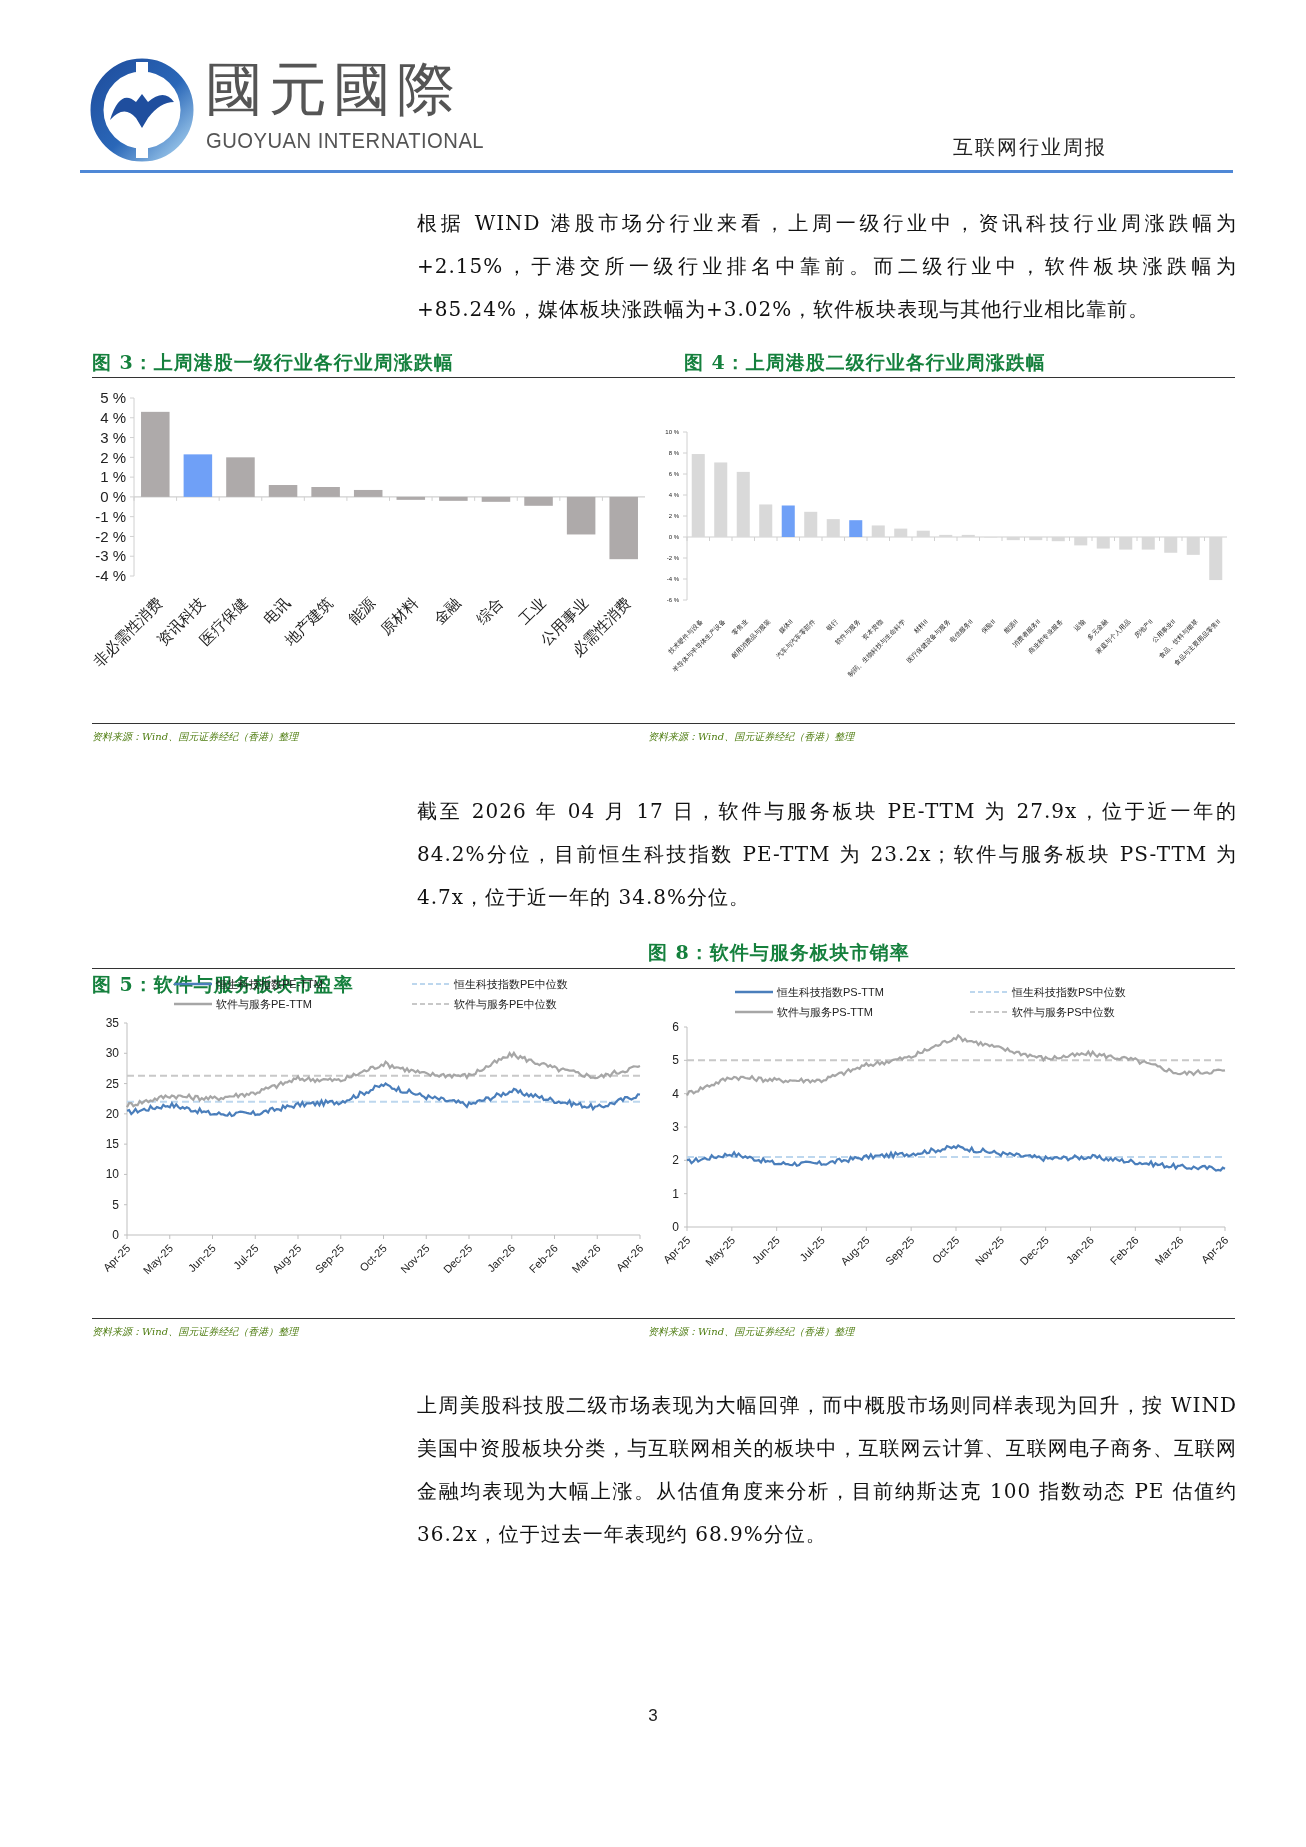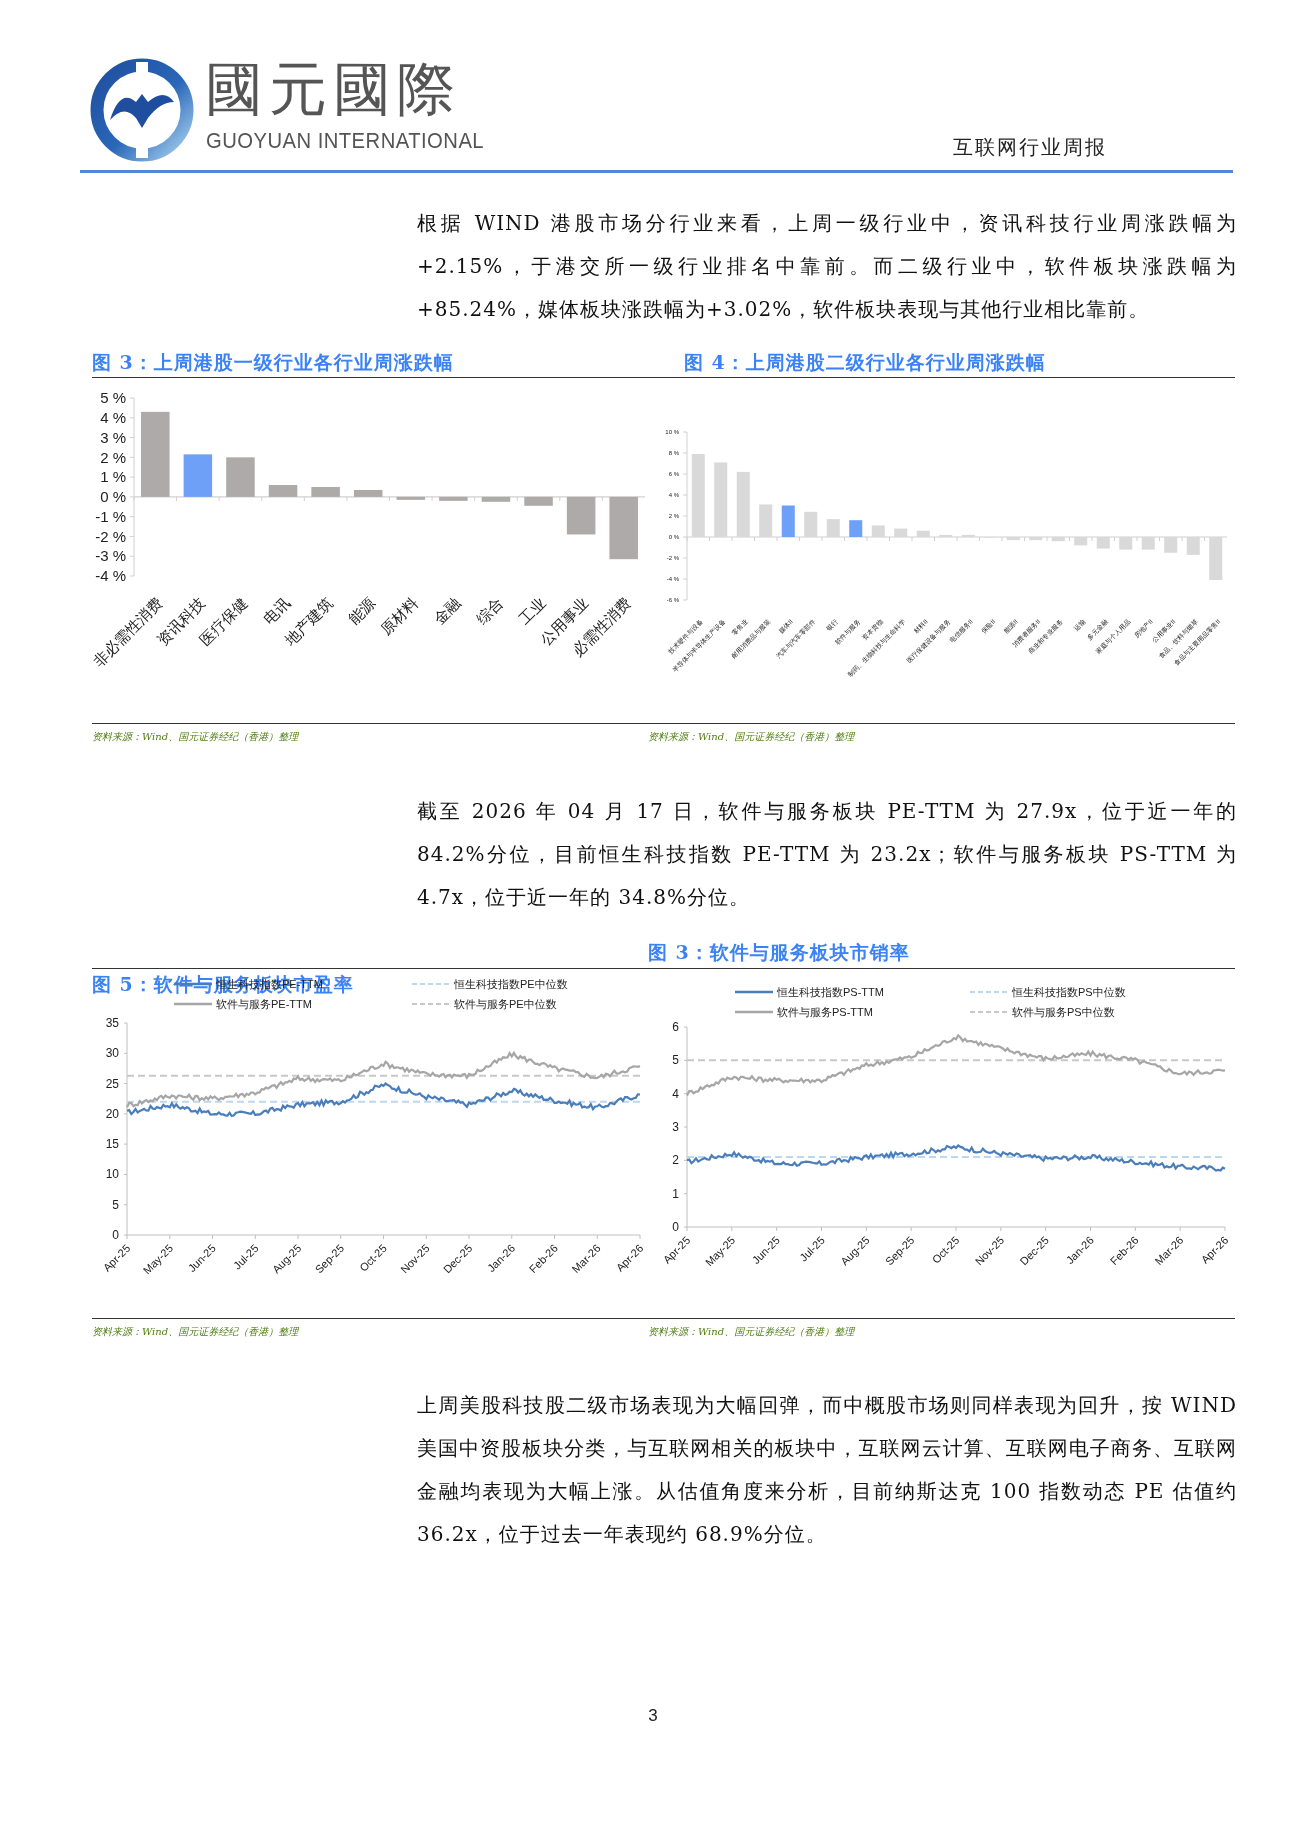--- a/index.html
+++ b/index.html
@@ -11,21 +11,21 @@
   .brand-cn { position: absolute; left: 205px; top: 60px; font-family: "DejaVu Sans", sans-serif; font-size: 58px; color: #555; letter-spacing: 6px; line-height: 1; }
   .brand-en { position: absolute; left: 206px; top: 128px; font-family: "Liberation Sans", sans-serif; font-size: 22px; color: #555; letter-spacing: 0.5px; transform: scaleX(0.92); transform-origin: left; }
   .report-title { position: absolute; right: 75px; top: 134px; font-family: "DejaVu Serif", serif; font-size: 20px; color: #222; letter-spacing: 2px; }
   .header-rule { position: absolute; left: 80px; top: 170px; width: 1153px; height: 3px; background: #4f88d6; }
 
   .para { position: absolute; left: 417px; width: 820px; font-family: "DejaVu Serif", serif; font-size: 20px; line-height: 43px; color: #111; text-align: justify; letter-spacing: 1px; }
   .p1 { top: 202px; }
   .p2 { top: 790px; }
   .p3 { top: 1384px; }
 
-  .fig-title { position: absolute; font-family: "DejaVu Serif", serif; font-weight: bold; font-size: 19px; color: #3b82f6; letter-spacing: 1px; }
+  .fig-title { position: absolute; font-family: "DejaVu Serif", serif; font-weight: bold; font-size: 19px; color: #15803d; letter-spacing: 1px; }
   .fig-rule { position: absolute; height: 1px; background: #333; }
   .source { position: absolute; font-family: "DejaVu Serif", serif; font-style: italic; font-size: 10px; color: #4d7c0f; }
 
   svg text { font-family: "Liberation Sans", sans-serif; }
   .page-num { position: absolute; left: 0; width: 1306px; top: 1706px; text-align: center; font-family: "Liberation Sans", sans-serif; font-size: 17px; color: #222; }
 </style>
 </head>
 <body>
 
 <div class="header">
@@ -272,21 +272,21 @@
     <line x1="548" y1="263" x2="548" y2="267" stroke="#bfbfbf"></line>
     <text x="552" y="277" text-anchor="end" font-size="11" fill="#222" transform="rotate(-45 552 277)" font-family="DejaVu Serif, serif">Apr-26</text>
     <polyline points="35.0,129.7 548.0,129.7" fill="none" stroke="#bdd7ee" stroke-width="2" stroke-dasharray="7,4"></polyline>
     <polyline points="35.0,103.7 548.0,103.7" fill="none" stroke="#c8c8c8" stroke-width="2" stroke-dasharray="7,4"></polyline>
     <polyline points="35.0,138.7 37.1,138.1 39.3,142.0 41.4,140.0 43.5,137.0 45.7,140.5 47.8,138.9 50.0,137.9 52.1,136.9 54.2,138.5 56.4,138.6 58.5,134.1 60.6,136.5 62.8,137.1 64.9,135.1 67.1,135.9 69.2,136.4 71.3,132.8 73.5,134.6 75.6,134.2 77.8,135.2 79.9,131.3 82.0,135.3 84.2,132.4 86.3,135.0 88.4,136.6 90.6,135.2 92.7,136.7 94.8,135.3 97.0,136.3 99.1,139.4 101.3,139.4 103.4,138.7 105.5,141.0 107.7,136.6 109.8,140.3 112.0,139.4 114.1,140.0 116.2,138.9 118.4,142.5 120.5,142.4 122.6,142.1 124.8,142.4 126.9,140.4 129.1,142.4 131.2,142.4 133.3,143.3 135.5,143.5 137.6,140.9 139.7,144.0 141.9,143.3 144.0,140.8 146.2,140.3 148.3,139.7 150.4,139.9 152.6,140.3 154.7,140.9 156.8,141.4 159.0,141.8 161.1,139.4 163.3,143.0 165.4,142.4 167.5,142.7 169.7,141.3 171.8,139.3 173.9,138.6 176.1,140.6 178.2,136.6 180.3,135.9 182.5,138.7 184.6,137.1 186.8,137.4 188.9,138.7 191.0,133.7 193.2,136.0 195.3,133.4 197.4,134.4 199.6,134.5 201.7,135.8 203.9,132.0 206.0,131.0 208.1,134.1 210.3,130.1 212.4,134.3 214.6,131.4 216.7,131.3 218.8,131.3 221.0,130.1 223.1,133.2 225.2,130.0 227.4,133.2 229.5,128.6 231.6,133.3 233.8,128.4 235.9,130.7 238.1,129.1 240.2,128.9 242.3,132.3 244.5,130.3 246.6,132.4 248.8,131.1 250.9,129.2 253.0,130.5 255.2,128.2 257.3,128.0 259.4,126.8 261.6,123.4 263.7,125.9 265.9,124.9 268.0,119.8 270.1,120.9 272.3,122.8 274.4,120.3 276.5,121.0 278.7,118.2 280.8,117.7 282.9,113.8 285.1,114.3 287.2,115.0 289.4,112.7 291.5,113.9 293.6,111.5 295.8,113.1 297.9,114.1 300.1,116.6 302.2,116.8 304.3,118.8 306.5,115.3 308.6,120.0 310.7,120.7 312.9,120.7 315.0,120.7 317.1,117.6 319.3,120.4 321.4,121.8 323.6,122.7 325.7,122.5 327.8,121.3 330.0,123.8 332.1,124.9 334.3,127.1 336.4,123.5 338.5,125.1 340.7,126.3 342.8,124.7 344.9,126.2 347.1,127.7 349.2,125.5 351.4,126.3 353.5,129.1 355.6,129.1 357.8,128.5 359.9,128.4 362.0,128.2 364.2,130.4 366.3,128.6 368.4,130.8 370.6,130.2 372.7,132.5 374.9,134.8 377.0,130.6 379.1,132.0 381.3,130.9 383.4,131.5 385.5,129.0 387.7,128.1 389.8,128.8 392.0,128.4 394.1,125.5 396.2,125.6 398.4,128.3 400.5,126.0 402.6,124.8 404.8,121.5 406.9,122.5 409.1,124.3 411.2,121.0 413.3,122.9 415.5,122.0 417.6,119.7 419.8,120.0 421.9,116.9 424.0,117.7 426.2,120.5 428.3,118.3 430.4,122.1 432.6,123.6 434.7,121.7 436.9,124.3 439.0,122.2 441.1,124.9 443.3,122.4 445.4,124.4 447.5,125.9 449.7,124.2 451.8,128.0 454.0,127.6 456.1,127.8 458.2,125.8 460.4,128.0 462.5,130.9 464.6,130.9 466.8,129.6 468.9,131.1 471.0,130.7 473.2,130.6 475.3,131.8 477.5,128.6 479.6,133.9 481.7,130.8 483.9,132.6 486.0,132.5 488.1,131.1 490.3,135.5 492.4,134.4 494.6,135.6 496.7,135.2 498.8,132.3 501.0,137.2 503.1,134.5 505.3,134.3 507.4,132.7 509.5,134.5 511.7,135.2 513.8,134.2 515.9,134.1 518.1,130.9 520.2,131.4 522.4,132.1 524.5,129.4 526.6,127.4 528.8,126.4 530.9,128.7 533.0,125.1 535.2,125.2 537.3,126.5 539.5,127.5 541.6,126.2 543.7,125.9 545.9,122.3 548.0,122.5" fill="none" stroke="#4a7ebb" stroke-width="2.2" stroke-dasharray=""></polyline>
     <polyline points="35.0,135.3 37.1,131.2 39.3,131.2 41.4,134.2 43.5,132.8 45.7,133.0 47.8,129.1 50.0,131.4 52.1,129.4 54.2,128.1 56.4,130.0 58.5,128.5 60.6,129.2 62.8,126.5 64.9,128.2 67.1,125.0 69.2,123.9 71.3,126.3 73.5,123.6 75.6,125.1 77.8,125.8 79.9,123.6 82.0,124.2 84.2,126.6 86.3,123.5 88.4,123.5 90.6,124.6 92.7,125.0 94.8,125.4 97.0,122.7 99.1,125.9 101.3,127.7 103.4,123.9 105.5,124.1 107.7,128.3 109.8,126.1 112.0,127.7 114.1,125.1 116.2,127.3 118.4,124.4 120.5,126.2 122.6,124.7 124.8,126.4 126.9,128.0 129.1,126.0 131.2,127.0 133.3,124.8 135.5,124.9 137.6,124.4 139.7,124.5 141.9,124.4 144.0,121.8 146.2,125.2 148.3,122.4 150.4,122.0 152.6,124.5 154.7,121.8 156.8,122.9 159.0,120.5 161.1,120.5 163.3,122.4 165.4,120.7 167.5,120.7 169.7,117.2 171.8,117.6 173.9,115.6 176.1,116.5 178.2,115.0 180.3,113.5 182.5,113.2 184.6,115.8 186.8,112.5 188.9,110.1 191.0,112.7 193.2,110.4 195.3,110.4 197.4,108.8 199.6,110.1 201.7,106.6 203.9,107.1 206.0,104.4 208.1,107.8 210.3,106.9 212.4,108.9 214.6,107.5 216.7,105.5 218.8,108.9 221.0,107.0 223.1,109.9 225.2,107.4 227.4,109.3 229.5,108.1 231.6,107.2 233.8,107.3 235.9,107.9 238.1,106.4 240.2,109.0 242.3,107.3 244.5,107.9 246.6,107.2 248.8,109.3 250.9,108.5 253.0,108.0 255.2,103.8 257.3,105.3 259.4,105.2 261.6,101.7 263.7,103.2 265.9,102.7 268.0,100.9 270.1,99.9 272.3,98.3 274.4,99.3 276.5,98.4 278.7,95.1 280.8,94.7 282.9,96.7 285.1,96.1 287.2,95.2 289.4,92.6 291.5,93.9 293.6,89.8 295.8,91.8 297.9,95.8 300.1,93.3 302.2,96.0 304.3,95.4 306.5,95.5 308.6,96.5 310.7,95.7 312.9,99.3 315.0,96.4 317.1,99.7 319.3,97.7 321.4,98.5 323.6,100.3 325.7,98.6 327.8,100.7 330.0,100.2 332.1,100.0 334.3,101.0 336.4,102.1 338.5,103.8 340.7,100.9 342.8,103.3 344.9,103.3 347.1,104.7 349.2,102.7 351.4,102.0 353.5,105.2 355.6,103.2 357.8,102.8 359.9,105.5 362.0,102.7 364.2,103.6 366.3,103.4 368.4,104.3 370.6,102.4 372.7,101.9 374.9,105.7 377.0,101.9 379.1,102.8 381.3,102.6 383.4,102.0 385.5,97.8 387.7,99.1 389.8,98.6 392.0,97.2 394.1,94.2 396.2,94.9 398.4,93.8 400.5,90.9 402.6,88.6 404.8,90.5 406.9,87.0 409.1,87.8 411.2,85.3 413.3,85.6 415.5,85.4 417.6,81.1 419.8,84.4 421.9,80.9 424.0,84.3 426.2,86.7 428.3,84.2 430.4,86.1 432.6,85.0 434.7,89.6 436.9,87.6 439.0,87.5 441.1,89.9 443.3,91.8 445.4,91.9 447.5,93.2 449.7,91.5 451.8,91.1 454.0,92.3 456.1,94.7 458.2,93.2 460.4,95.2 462.5,94.3 464.6,95.7 466.8,99.3 468.9,97.5 471.0,96.4 473.2,97.7 475.3,97.9 477.5,98.6 479.6,98.7 481.7,98.5 483.9,100.2 486.0,100.1 488.1,102.2 490.3,104.3 492.4,104.8 494.6,101.8 496.7,103.6 498.8,105.8 501.0,105.4 503.1,106.1 505.3,106.0 507.4,104.7 509.5,102.7 511.7,105.1 513.8,101.7 515.9,102.3 518.1,104.3 520.2,101.3 522.4,98.8 524.5,101.4 526.6,101.6 528.8,100.3 530.9,99.4 533.0,100.3 535.2,99.5 537.3,96.1 539.5,95.3 541.6,94.4 543.7,94.5 545.9,94.8 548.0,94.0" fill="none" stroke="#a6a6a6" stroke-width="2.2" stroke-dasharray=""></polyline>
   </svg>
 <div class="fig-rule" style="left:92px; top:1318px; width:553px;"></div>
 <div class="source" style="left:92px; top:1325px;">资料来源：Wind、国元证券经纪（香港）整理</div>
 
-<div class="fig-title" style="left:648px; top:940px;">图 3：软件与服务板块市销率</div>
+<div class="fig-title" style="left:648px; top:940px;">图 8：软件与服务板块市销率</div>
 <div class="fig-rule" style="left:645px; top:968px; width:590px;"></div>
 <svg id="fig6" style="position:absolute; left:645px; top:980px;" width="590" height="330" viewBox="0 0 590 330">
     <line x1="90" y1="12" x2="128" y2="12" stroke="#4a7ebb" stroke-width="2.5" stroke-dasharray=""></line>
     <text x="132" y="16" font-size="11" fill="#222" font-family="DejaVu Sans, sans-serif">恒生科技指数PS-TTM</text>
     <line x1="90" y1="32" x2="128" y2="32" stroke="#a6a6a6" stroke-width="2.5" stroke-dasharray=""></line>
     <text x="132" y="36" font-size="11" fill="#222" font-family="DejaVu Sans, sans-serif">软件与服务PS-TTM</text>
     <line x1="325" y1="12" x2="363" y2="12" stroke="#bdd7ee" stroke-width="2" stroke-dasharray="5,3"></line>
     <text x="367" y="16" font-size="11" fill="#222" font-family="DejaVu Sans, sans-serif">恒生科技指数PS中位数</text>
     <line x1="325" y1="32" x2="363" y2="32" stroke="#c8c8c8" stroke-width="2" stroke-dasharray="5,3"></line>
     <text x="367" y="36" font-size="11" fill="#222" font-family="DejaVu Sans, sans-serif">软件与服务PS中位数</text>

